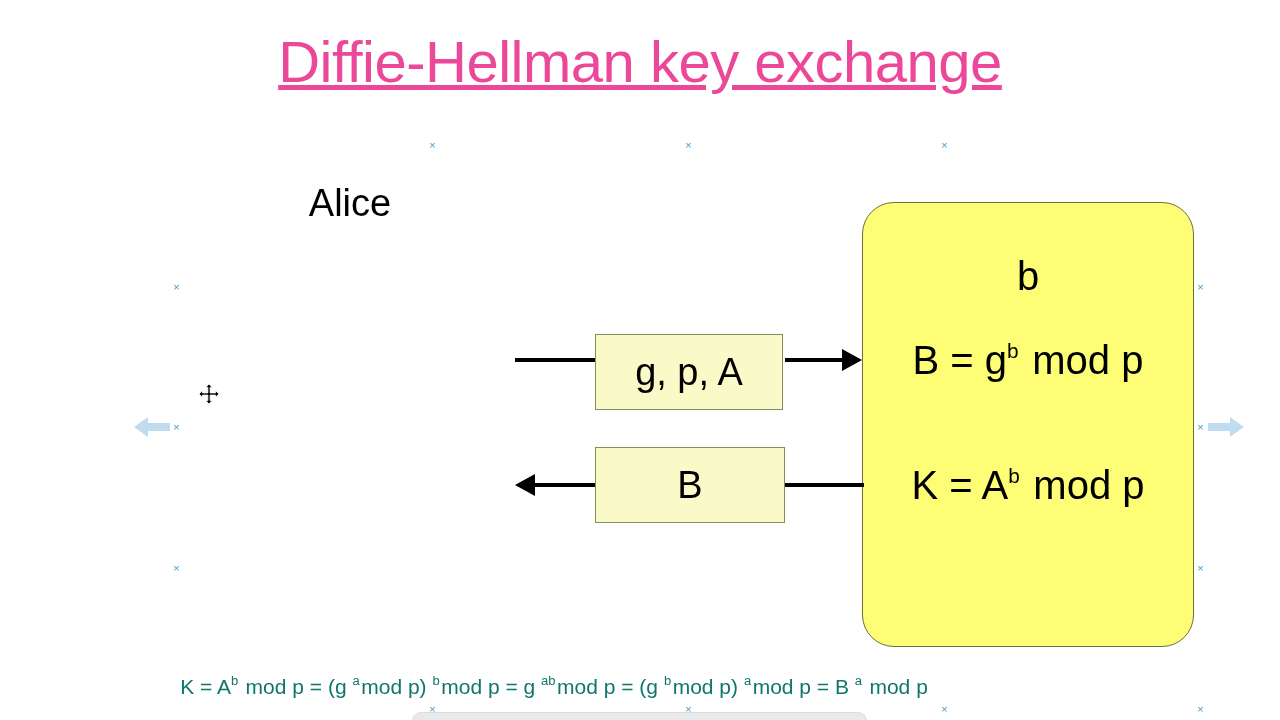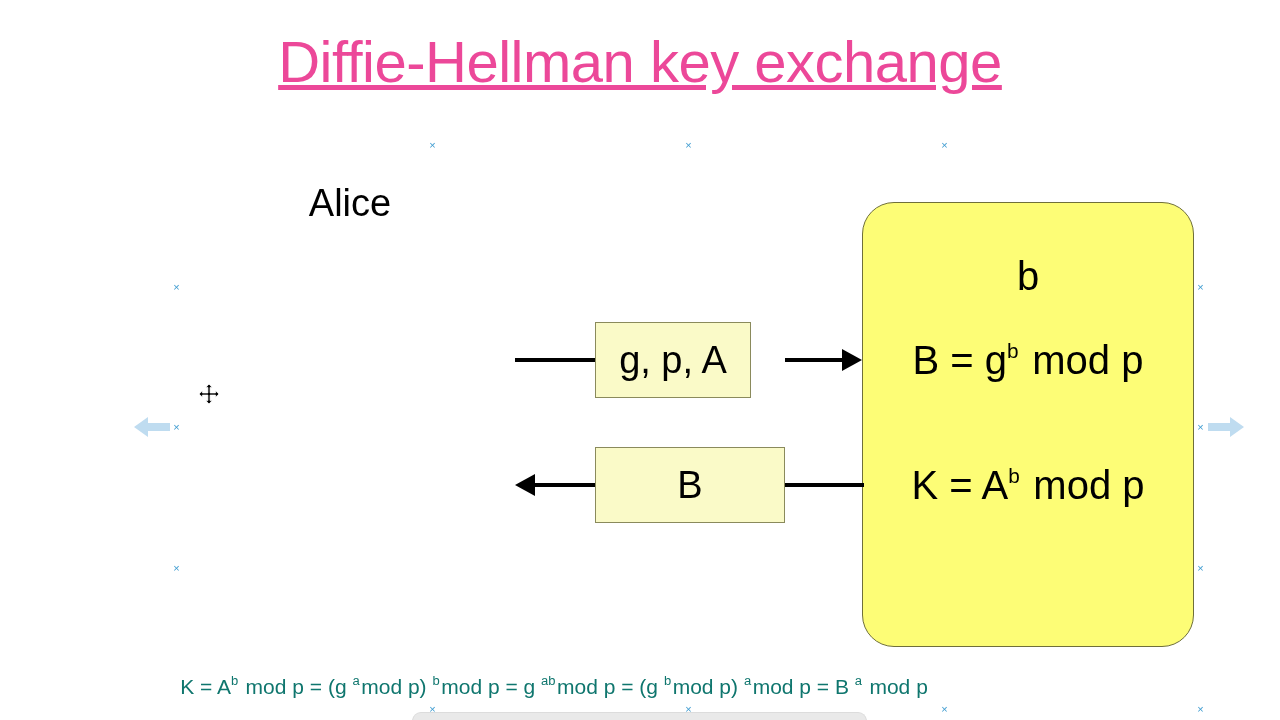--- a/index.html
+++ b/index.html
@@ -87,21 +87,21 @@
     background: #fafac8;
     border: 1.4px solid #8a8a5c;
     box-sizing: border-box;
     display: flex;
     align-items: center;
     justify-content: center;
     font-size: 38px;
     color: #000000;
     white-space: nowrap;
   }
-  #msg-box-1 { left: 595px; top: 322px; width: 156px; height: 76px; }
+  #msg-box-1 { left: 595px; top: 334px; width: 188px; height: 76px; }
   #msg-box-2 { left: 595px; top: 447px; width: 190px; height: 76px; }
 
   
   .line {
     position: absolute;
     background: #000000;
     height: 4px;
   }
   .arrowhead {
     position: absolute;

